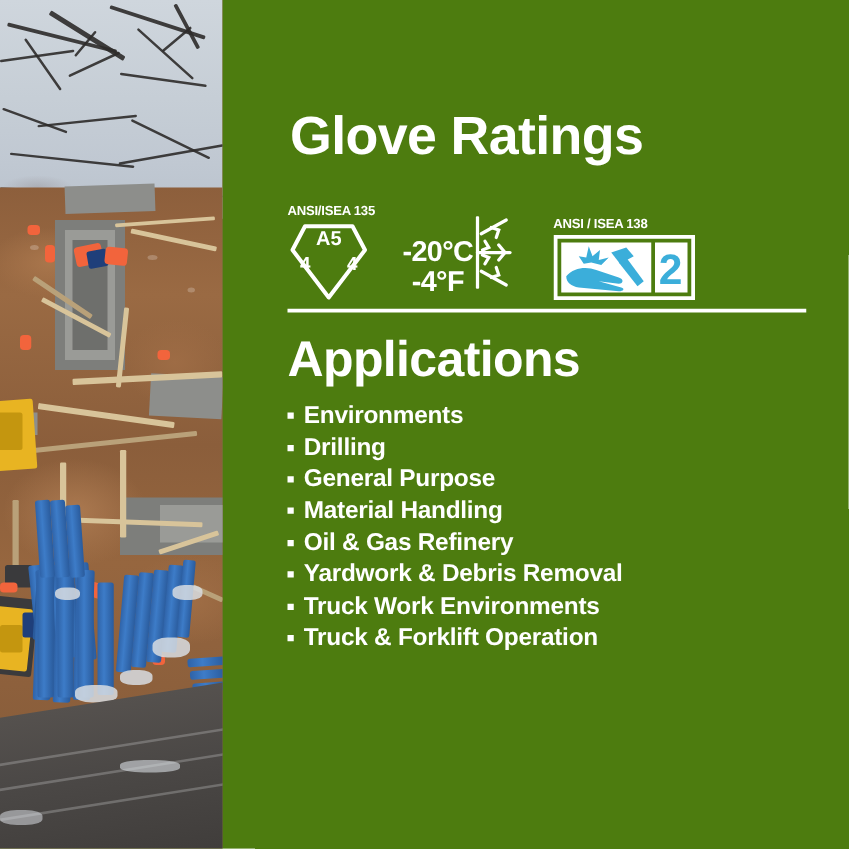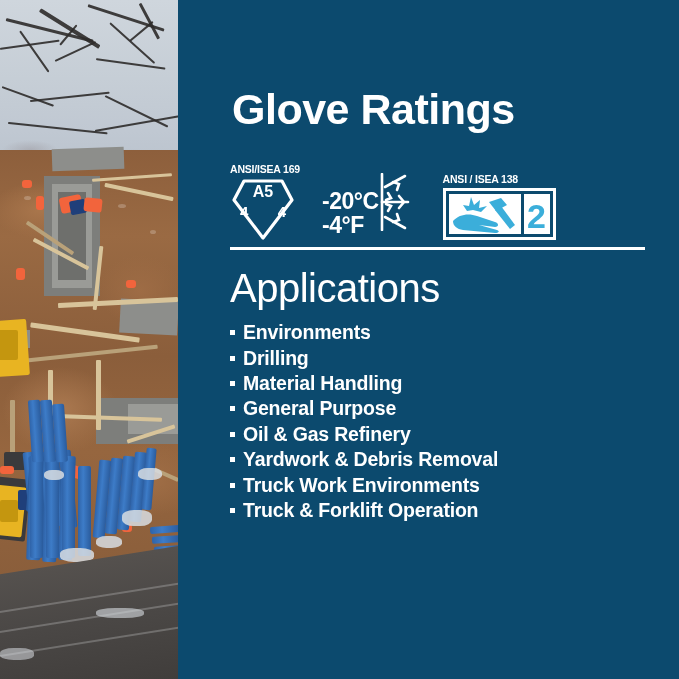--- a/index.html
+++ b/index.html
@@ -8,21 +8,21 @@
     background: #ffffff;
   }
   body {
     font-family: "Liberation Sans", sans-serif;
   }
   #screen {
     position: relative;
     width: 679px;
     height: 679px;
     overflow: hidden;
-    background: #0c4a6e;
+    background: #4d7c0f;
   }
 
   
   .photo-panel {
     position: absolute;
     left: 0; top: 0;
     width: 178px;
     height: 679px;
     overflow: hidden;
     background: #8a6a4c;
@@ -142,21 +142,21 @@
   .pent-l { left: 10px; }
   .pent-r { right: 10px; }
 
   
   .badge-temp {
     display: flex;
     align-items: center;
     margin-left: 6px;
     margin-bottom: 2px;
   }
-  .temps { text-align: left; line-height: 1.04; margin-top: 24px; }
+  .temps { text-align: center; line-height: 1.04; margin-top: 24px; }
   .temp-c, .temp-f {
     font-size: 23px;
     font-weight: bold;
     letter-spacing: -0.5px;
     white-space: nowrap;
   }
   .snowflake { margin-left: -2px; }
 
   
   .badge-impact { margin-left: 32px; position: relative; }
@@ -189,21 +189,21 @@
     position: absolute;
     left: 52px; top: 247px;
     width: 415px; height: 3px;
     background: #ffffff;
   }
 
   .apps-title {
     position: absolute;
     left: 52px; top: 268px;
     font-size: 40px;
-    font-weight: normal;
+    font-weight: bold;
     letter-spacing: -0.5px;
     line-height: 1;
   }
 
   .apps-list {
     position: absolute;
     left: 52px; top: 320px;
     list-style: none;
     margin: 0; padding: 0;
   }
@@ -377,21 +377,21 @@
     <div class="photo-layer snowpatch" style="left:0px;  top:648px; width:34px; height:12px; opacity:.55;"></div>
   </div>
 
   <div class="content">
 
     <div class="title">Glove Ratings</div>
 
     <div class="ratings-row">
 
       <div class="badge-cut">
-        <div class="badge-label">ANSI/ISEA 169</div>
+        <div class="badge-label">ANSI/ISEA 135</div>
         <div class="pentagon-wrap">
           <svg width="66" height="62" viewBox="0 0 66 62">
             <polygon points="33,60 4,22 14,3 52,3 62,22" fill="none" stroke="#ffffff" stroke-width="3.2" stroke-linejoin="round"></polygon>
           </svg>
           <div class="pent-a5">A5</div>
           <div class="pent-l">4</div>
           <div class="pent-r">4</div>
         </div>
       </div>
 
@@ -446,25 +446,25 @@
       <li>
           <span class="bullet"></span>
           <span>Environments</span>
         </li>
       <li>
           <span class="bullet"></span>
           <span>Drilling</span>
         </li>
       <li>
           <span class="bullet"></span>
+          <span>General Purpose</span>
+        </li>
+      <li>
+          <span class="bullet"></span>
           <span>Material Handling</span>
-        </li>
-      <li>
-          <span class="bullet"></span>
-          <span>General Purpose</span>
         </li>
       <li>
           <span class="bullet"></span>
           <span>Oil &amp; Gas Refinery</span>
         </li>
       <li>
           <span class="bullet"></span>
           <span>Yardwork &amp; Debris Removal</span>
         </li>
       <li>

